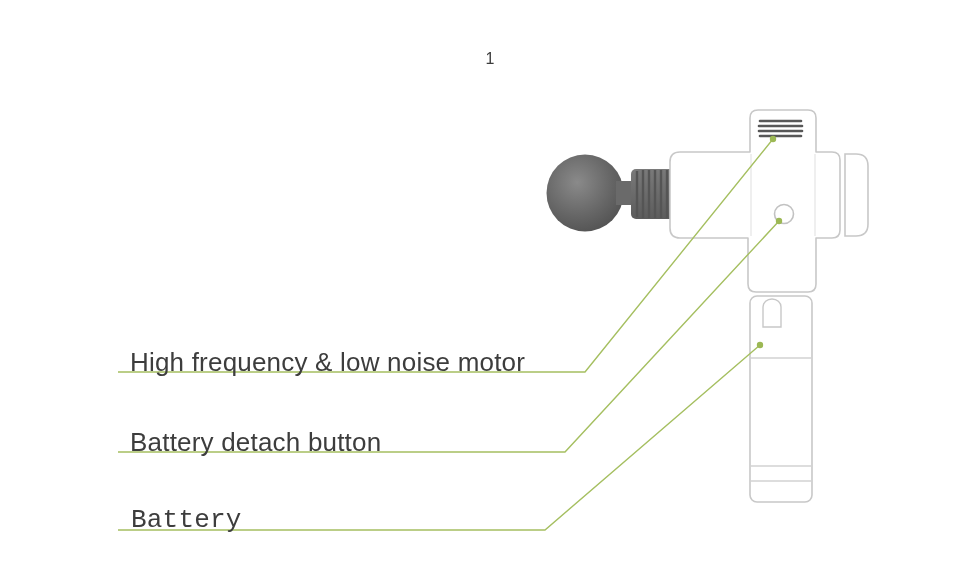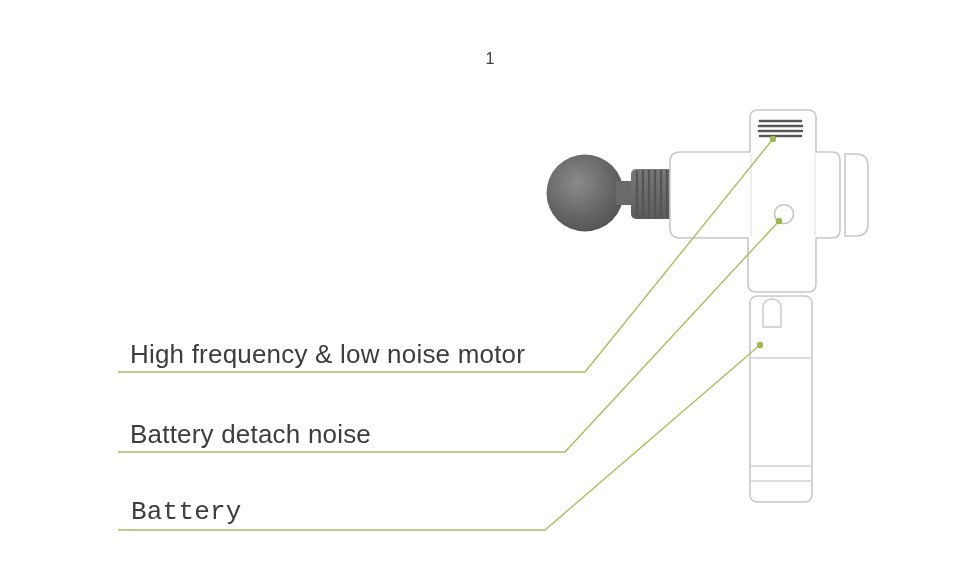--- a/index.html
+++ b/index.html
@@ -16,20 +16,21 @@
     text-align:center;
     font-size:16px;
     color:#3d3d3d;
   }
   .part-label{
     position:absolute;
     font-size:26px;
     color:#3d3d3d;
     letter-spacing:.2px;
     white-space:nowrap;
+    margin-top:8px;
   }
   .label-motor{left:130px;top:339px;}
   .label-detach{left:130px;top:419px;}
   .label-battery{left:131px;top:497px;font-family:Liberation Mono, monospace;}
   svg.diagram{position:absolute;inset:0;}
 </style>
 </head>
 <body>
 
 <div class="canvas">
@@ -132,17 +133,17 @@
     </g>
     <g fill="#9cb854" stroke="none">
       <circle cx="773" cy="139" r="3.2"></circle>
       <circle cx="779" cy="221" r="3.2"></circle>
       <circle cx="760" cy="345" r="3.2"></circle>
     </g>
   </svg>
 
   <div class="part-label label-motor">High frequency &amp; low noise motor</div>
 
-  <div class="part-label label-detach">Battery detach noise</div>
+  <div class="part-label label-detach">Battery detach button</div>
 
   <div class="part-label label-battery">Battery</div>
 
 </div>
 
 </body></html>

